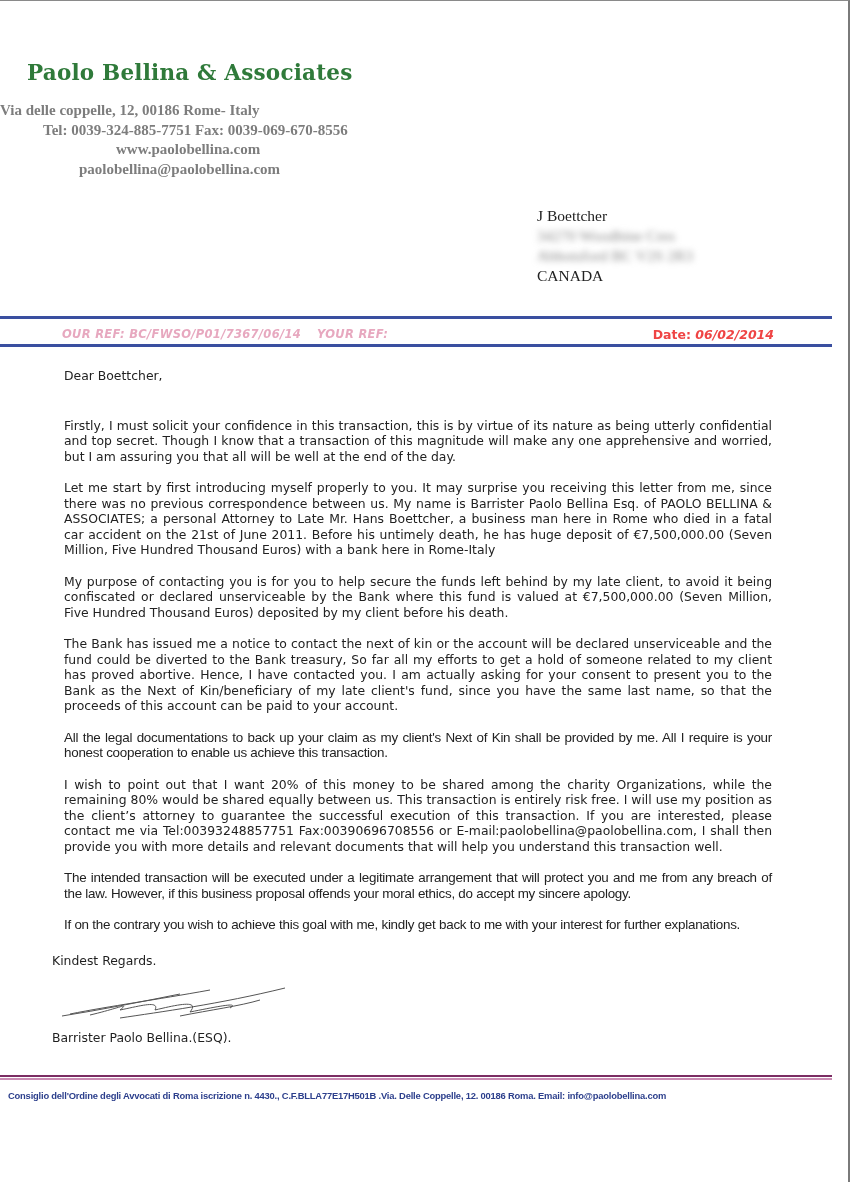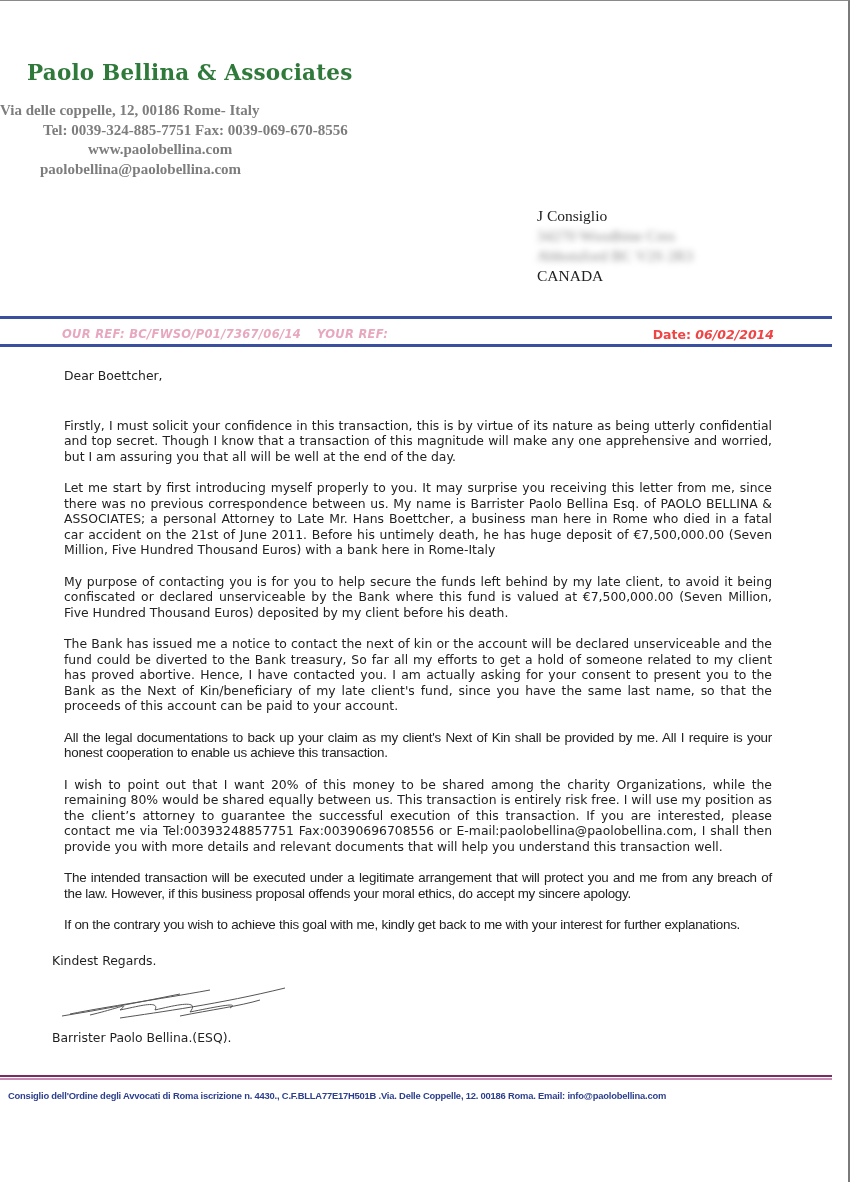--- a/index.html
+++ b/index.html
@@ -20,22 +20,22 @@
       font-size: 21.5px; color: #2f7a3a; letter-spacing: 0.2px;
     }
     .firm-info {
       position: absolute; left: 0; top: 101px;
       font-family: "Liberation Serif", serif; font-size: 15px;
       color: #7d7d7d; line-height: 19.5px; font-weight: bold;
     }
     .firm-info div { white-space: nowrap; }
     .fi-addr { }
     .fi-tel { padding-left: 43px; }
-    .fi-web { padding-left: 88px; }
-    .fi-mail { padding-left: 40px; }
+    .fi-web { padding-left: 116px; }
+    .fi-mail { padding-left: 79px; }
 
     .recipient {
       position: absolute; left: 537px; top: 206px;
       font-family: "Liberation Serif", serif; font-size: 15.5px; color: #222;
       line-height: 20px;
     }
     .blurred {
       color: #888; filter: blur(3px); white-space: nowrap;
     }
 
@@ -83,21 +83,21 @@
   <div class="firm-name">Paolo Bellina &amp; Associates</div>
   <div class="firm-info">
     <div class="fi-addr">Via delle coppelle, 12, 00186  Rome- Italy</div>
     <div class="fi-tel">Tel: 0039-324-885-7751   Fax: 0039-069-670-8556</div>
     <div class="fi-web">www.paolobellina.com</div>
     <div class="fi-mail">paolobellina@paolobellina.com</div>
   </div>
 </div>
 
 <div class="recipient">
-  <div>J Consiglio</div>
+  <div>J Boettcher</div>
   <div class="blurred">34270 Woodbine Cres</div>
   <div class="blurred">Abbotsford BC V2S 2R3</div>
   <div>CANADA</div>
 </div>
 
 <div class="rule-top"></div>
 <div class="ref-line">
   <span>OUR REF: BC/FWSO/P01/7367/06/14</span><span>YOUR REF:</span>
 </div>
 <div class="date-line">

